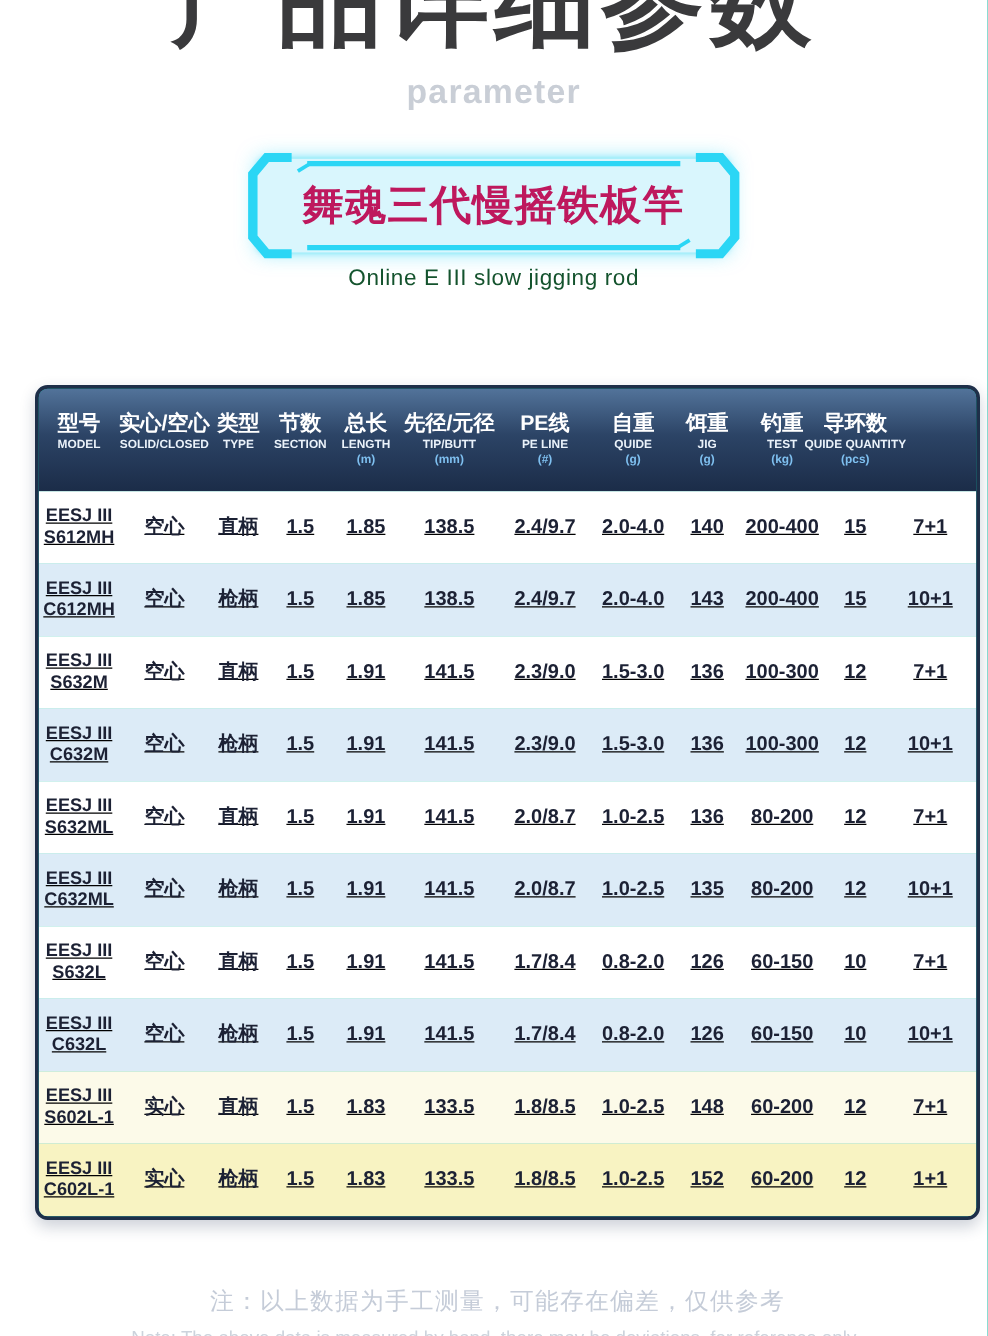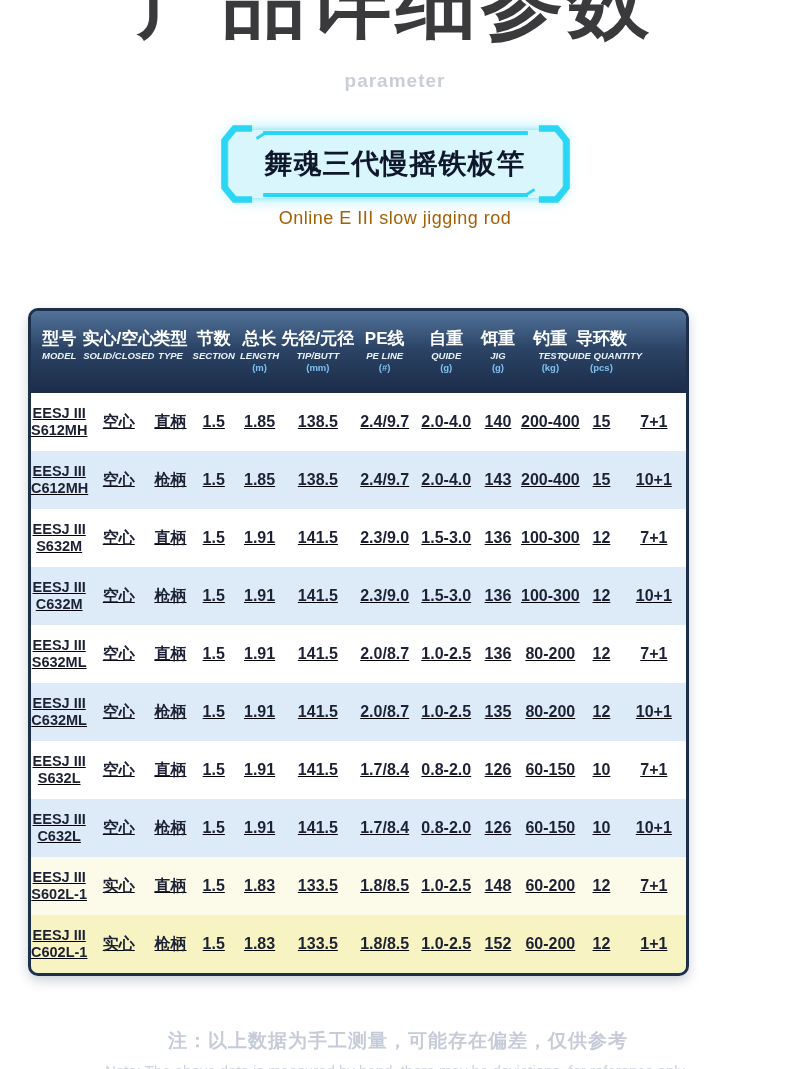--- a/index.html
+++ b/index.html
@@ -14,23 +14,23 @@
     margin-top:-40px;
     text-align:center;
     font-size:82px;
     font-weight:900;
     letter-spacing:4px;
     color:#3a3a3c;
     line-height:1.0;
     white-space:nowrap;
   }
   .param-sub{
-    margin-top:28px;
-    text-align:center;
-    font-size:19px;
+    margin-top:16px;
+    text-align:center;
+    font-size:27px;
     font-weight:700;
     letter-spacing:1px;
     color:#c9ced6;
   }
   
   .badge-wrap{
     margin-top:38px;
     display:flex;justify-content:center;
   }
   .badge{
@@ -40,38 +40,38 @@
     background:#d9f6fd;
     border-radius:6px;
     box-shadow:0 0 16px rgba(43,214,245,0.55), 0 0 4px rgba(43,214,245,0.45);
   }
   .badge svg{
     position:absolute;left:-10px;top:-7px;width:calc(100% + 20px);height:calc(100% + 14px);
     pointer-events:none;
   }
   .badge-text{
     position:relative;
-    font-size:28px;
+    font-size:33px;
     font-weight:800;
-    color:#0f172a;
+    color:#be185d;
     letter-spacing:1px;
     white-space:nowrap;
   }
   .badge-sub{
     margin-top:10px;
     text-align:center;
     font-size:18px;
-    color:#a16207;
+    color:#14532d;
     letter-spacing:0.5px;
   }
   
   .spec-table{
     position:absolute;
     left:28px;top:308px;
-    width:661px;
+    width:756px;
     box-sizing:border-box;
     border:3px solid #1e2f49;
     border-radius:10px;
     overflow:hidden;
     background:#14b8a6;
     box-shadow:0 5px 12px rgba(30,50,80,0.22);
   }
   .thead{
     display:grid;
     grid-template-columns:8.6% 9.6% 6.2% 7.0% 7.0% 10.8% 9.6% 9.2% 6.6% 9.4% 6.2% 9.8%;
@@ -82,21 +82,21 @@
   .hcell{
     display:flex;flex-direction:column;align-items:center;justify-content:center;
     gap:2px;
     text-align:center;
     line-height:1.1;
   }
   .hcell .cn{
     font-size:17px;font-weight:800;color:#ffffff;white-space:nowrap;
   }
   .hcell .en{
-    font-size:9.5px;font-weight:700;color:#eaf2fa;white-space:nowrap;letter-spacing:0;font-style:italic;
+    font-size:9.5px;font-weight:700;color:#eaf2fa;white-space:nowrap;letter-spacing:0;
   }
   .hcell .unit{
     font-size:9.5px;font-weight:700;color:#7fc0f0;white-space:nowrap;min-height:11px;
   }
   .trow{
     display:grid;
     grid-template-columns:8.6% 9.6% 6.2% 7.0% 7.0% 10.8% 9.6% 9.2% 6.6% 9.4% 6.2% 9.8%;
     height:58px;
     align-items:center;
     text-decoration:underline;
@@ -108,21 +108,21 @@
     color:#1c2134;
     white-space:nowrap;
     line-height:1.15;
   }
   .tcell.model{font-size:14.5px;font-weight:800;}
   
   .note-cn{
     position:absolute;left:6px;right:0;top:1028px;
     text-align:center;
     font-size:19px;
-    font-weight:700;
+    font-weight:400;
     color:#c5ccd8;
     letter-spacing:1px;
   }
   .note-en{
     position:absolute;left:0;right:0;top:1062px;
     text-align:center;
     font-size:15px;
     color:#ccd3dc;
     white-space:nowrap;
   }

